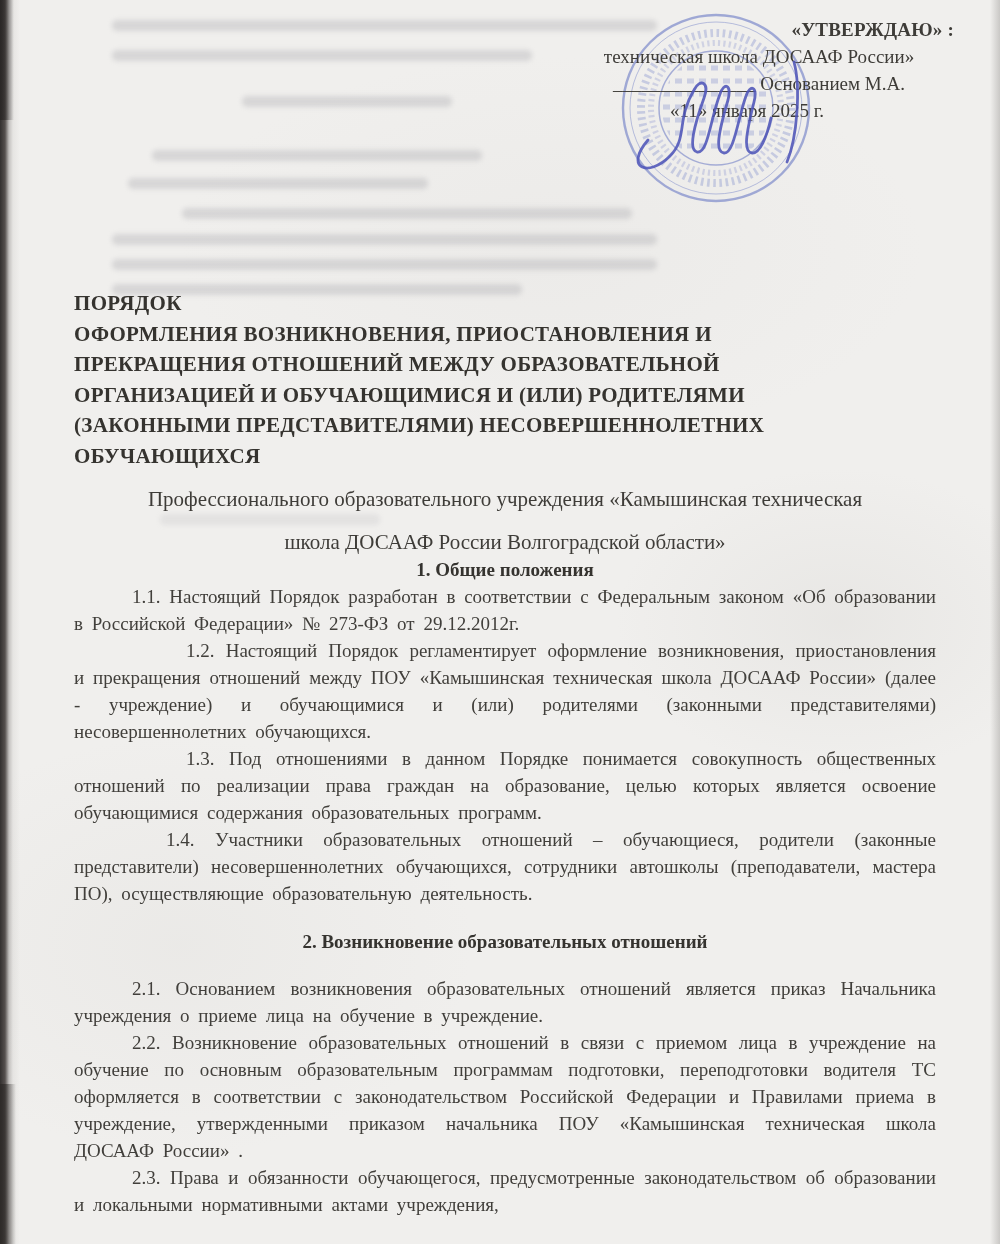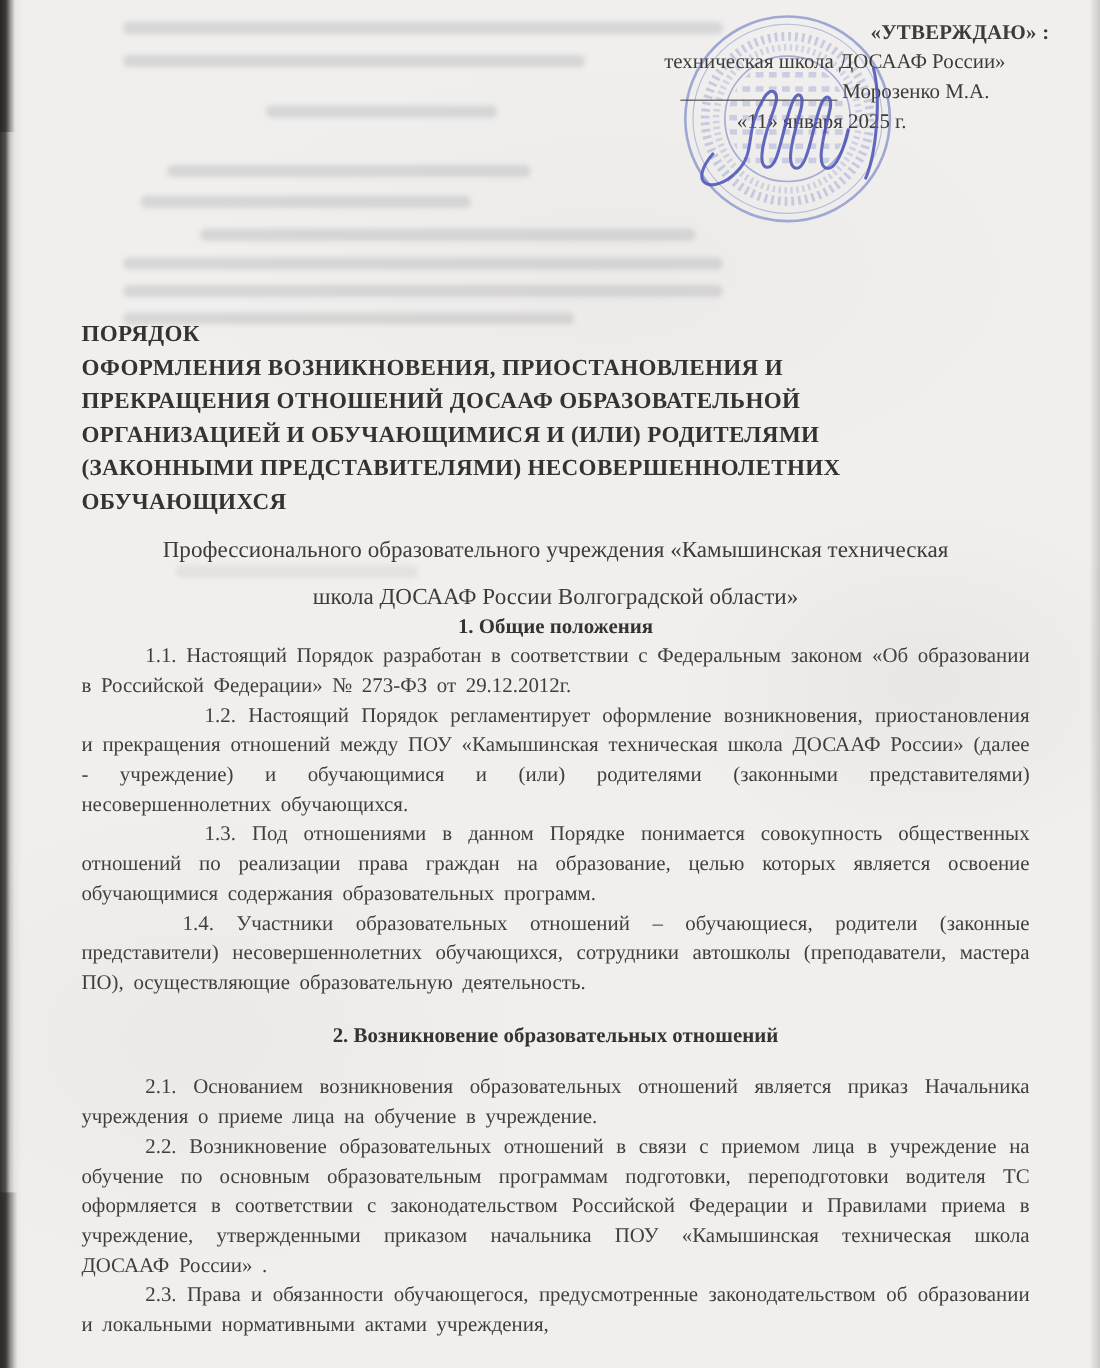--- a/index.html
+++ b/index.html
@@ -130,30 +130,30 @@
   <svg class="signature" width="240" height="135" viewBox="0 0 240 135">
     <g fill="none" stroke="#4f55b8" stroke-width="2.8" stroke-linecap="round" opacity="0.88">
       <path d="M30 92 C6 120 30 130 52 108 C70 90 58 72 76 42 C82 30 92 34 86 50 C76 78 70 102 79 104 C90 106 92 72 102 46 C106 34 114 36 110 52 C100 86 97 104 106 105 C116 106 120 70 128 48 C132 36 140 38 136 54 C128 86 125 104 134 105 C142 106 149 88 153 70"></path>
       <path d="M176 14 C183 40 179 90 169 114"></path>
     </g>
   </svg>
 
   <div class="approval soft">
     <div class="label">«УТВЕРЖДАЮ» :</div>
     <div>техническая школа ДОСААФ России»</div>
-    <div>_______________ Морозенко М.А.</div>
+    <div>_______________ Основанием М.А.</div>
     <div class="date">«11» января  2025 г.</div>
   </div>
 
   <div class="content soft">
 
     <div>
       <div class="title-line">ПОРЯДОК</div>
       <div class="title-line">ОФОРМЛЕНИЯ ВОЗНИКНОВЕНИЯ, ПРИОСТАНОВЛЕНИЯ И</div>
-      <div class="title-line">ПРЕКРАЩЕНИЯ ОТНОШЕНИЙ ДОСААФ ОБРАЗОВАТЕЛЬНОЙ</div>
+      <div class="title-line">ПРЕКРАЩЕНИЯ ОТНОШЕНИЙ МЕЖДУ ОБРАЗОВАТЕЛЬНОЙ</div>
       <div class="title-line">ОРГАНИЗАЦИЕЙ И ОБУЧАЮЩИМИСЯ И (ИЛИ) РОДИТЕЛЯМИ</div>
       <div class="title-line">(ЗАКОННЫМИ ПРЕДСТАВИТЕЛЯМИ) НЕСОВЕРШЕННОЛЕТНИХ</div>
       <div class="title-line">ОБУЧАЮЩИХСЯ</div>
     </div>
 
     <div>
       <div class="subtitle-line">Профессионального образовательного учреждения «Камышинская техническая</div>
       <div class="subtitle-line">школа ДОСААФ России Волгоградской  области»</div>
     </div>
 

